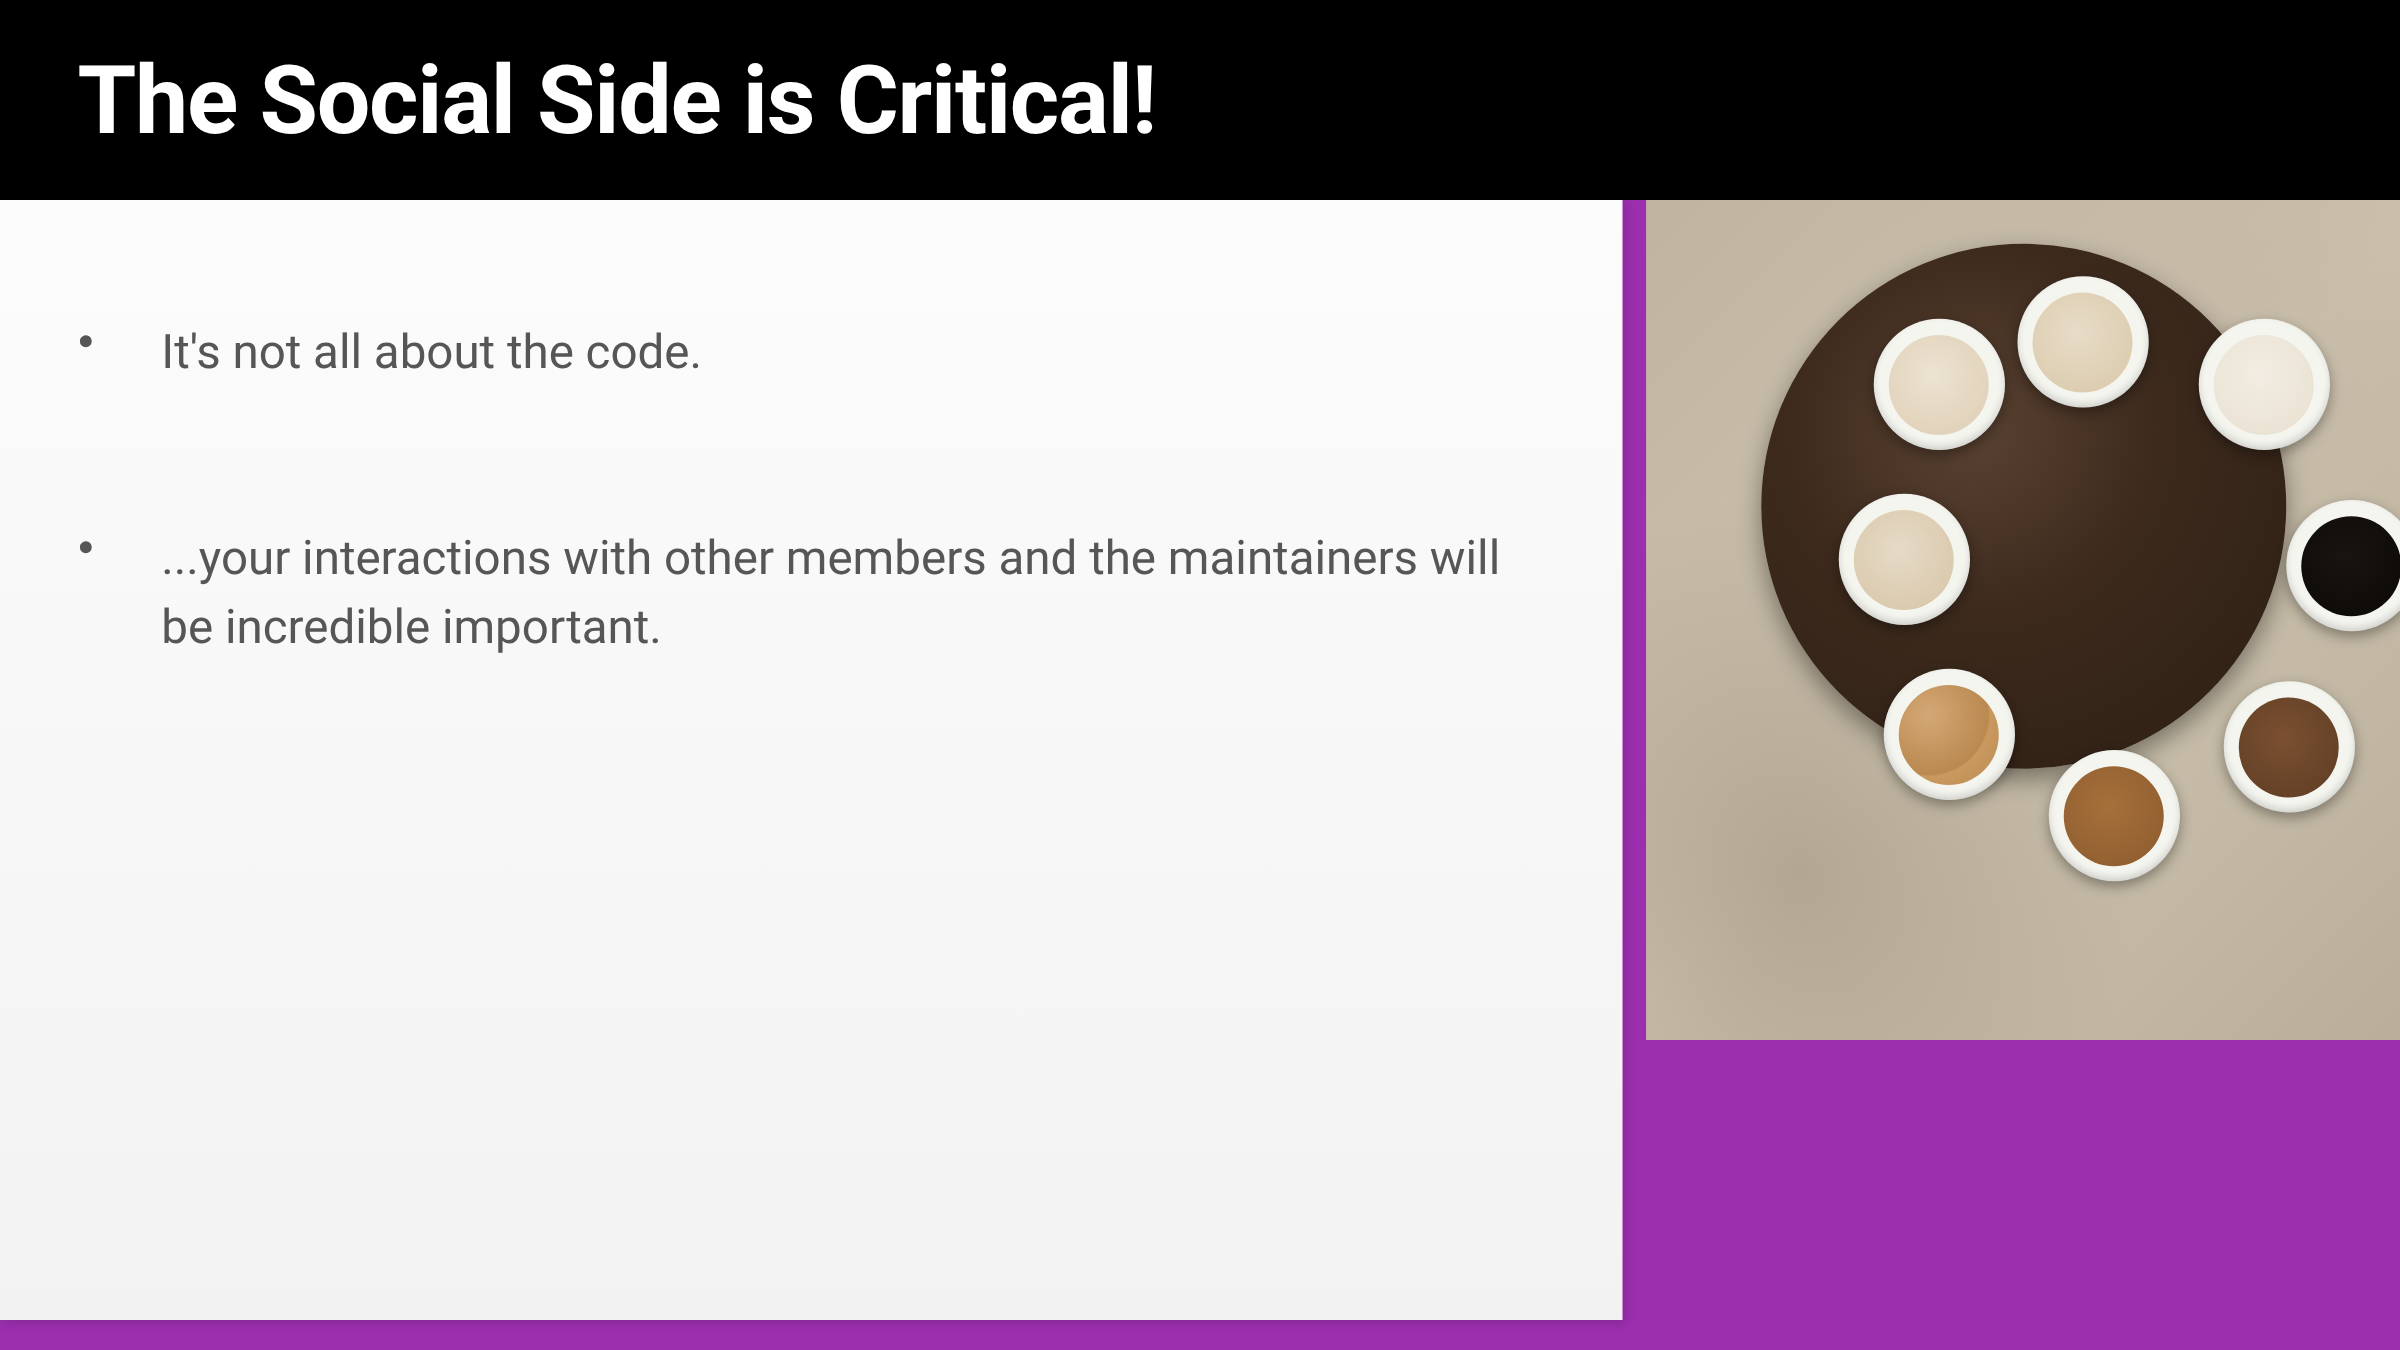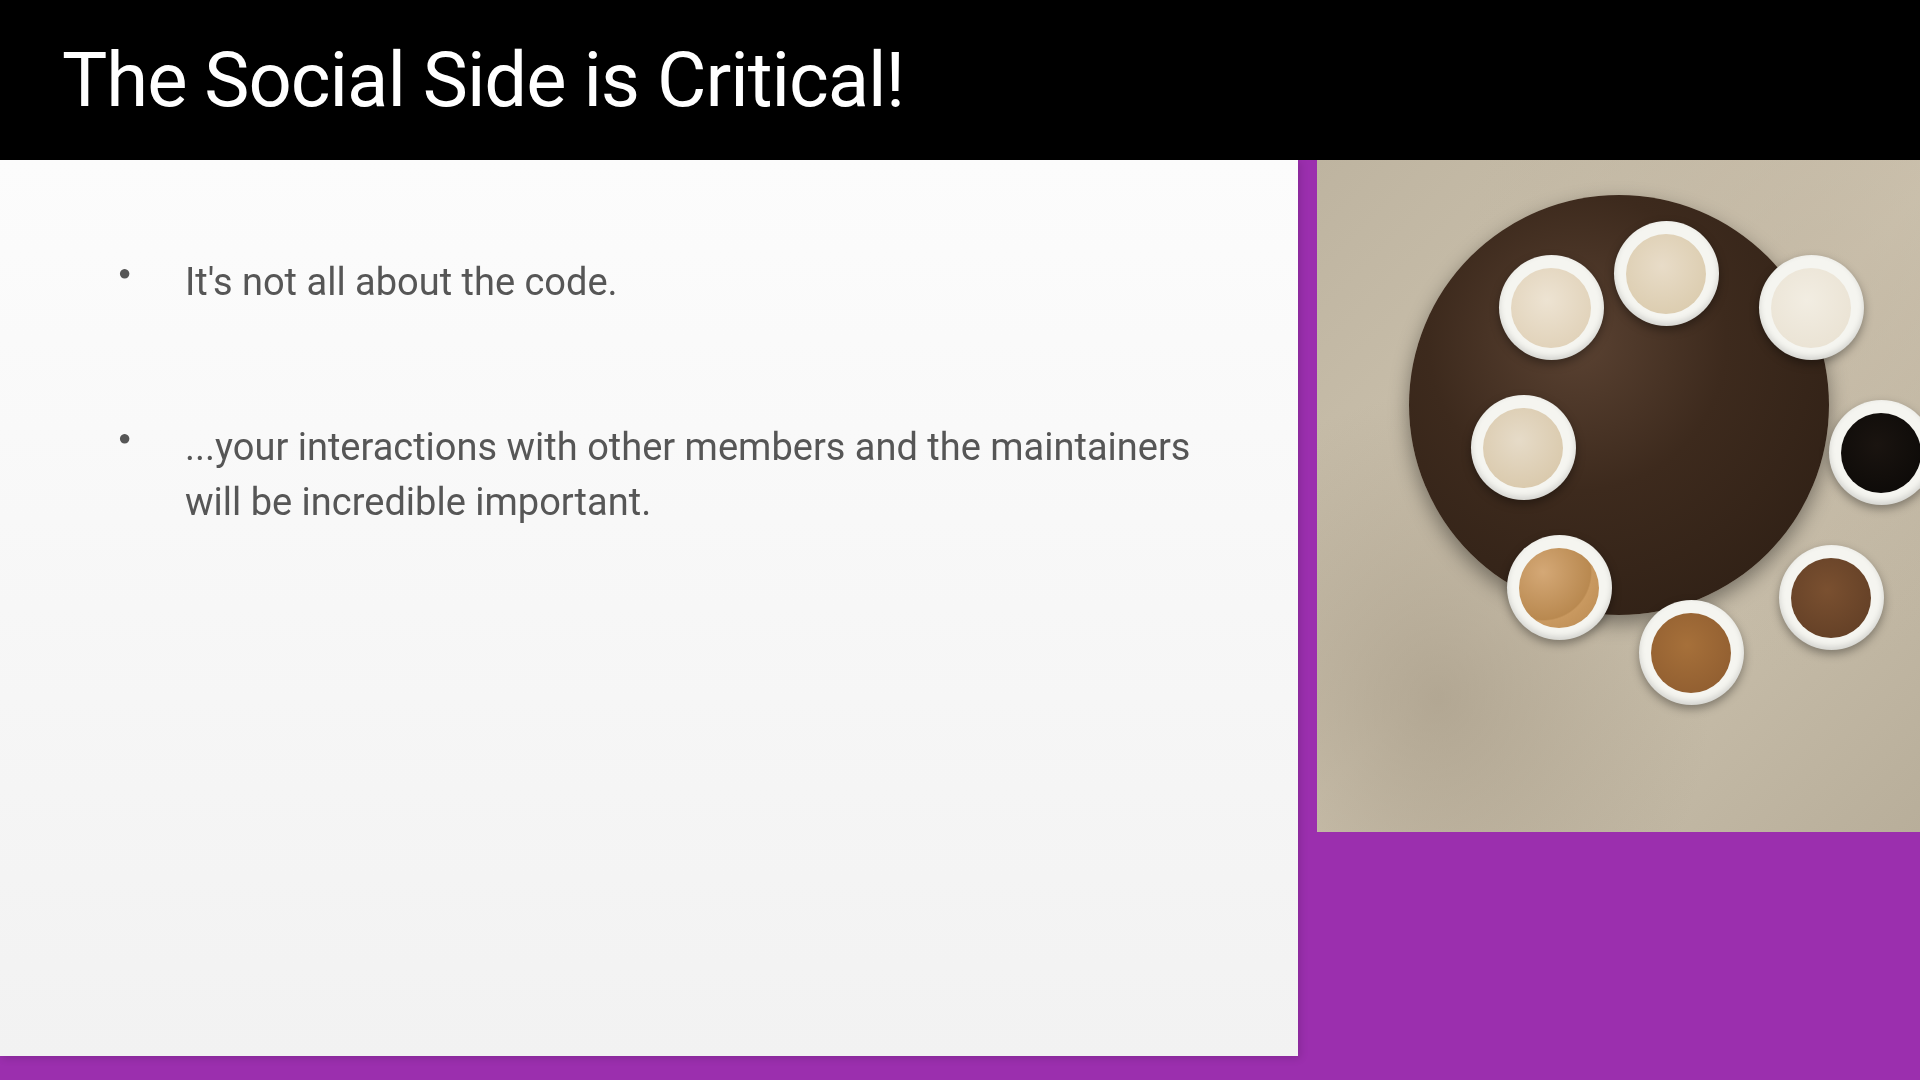--- a/index.html
+++ b/index.html
@@ -26,21 +26,21 @@
       background: #000000;
       display: flex;
       align-items: center;
       padding-left: 62px;
       z-index: 10;
     }
     
     .title {
       color: #ffffff;
       font-size: 76px;
-      font-weight: 400;
+      font-weight: 700;
       letter-spacing: -1px;
     }
     
     .purple-band {
       position: absolute;
       bottom: 0;
       left: 0;
       width: 100%;
       height: 248px;
       background: #9b2fae;
@@ -48,21 +48,21 @@
     }
     
     .content-panel {
       position: absolute;
       top: 160px;
       left: 0;
       width: 1298px;
       height: 896px;
       background: linear-gradient(180deg, #fcfcfc 0%, #f2f2f2 100%);
       z-index: 5;
-      padding: 95px 70px 50px 110px;
+      padding: 95px 70px 50px 54px;
       box-shadow: 2px 2px 8px rgba(0,0,0,0.15);
     }
     
     .bullet-list {
       list-style: none;
     }
     
     .bullet-item {
       position: relative;
       padding-left: 75px;

